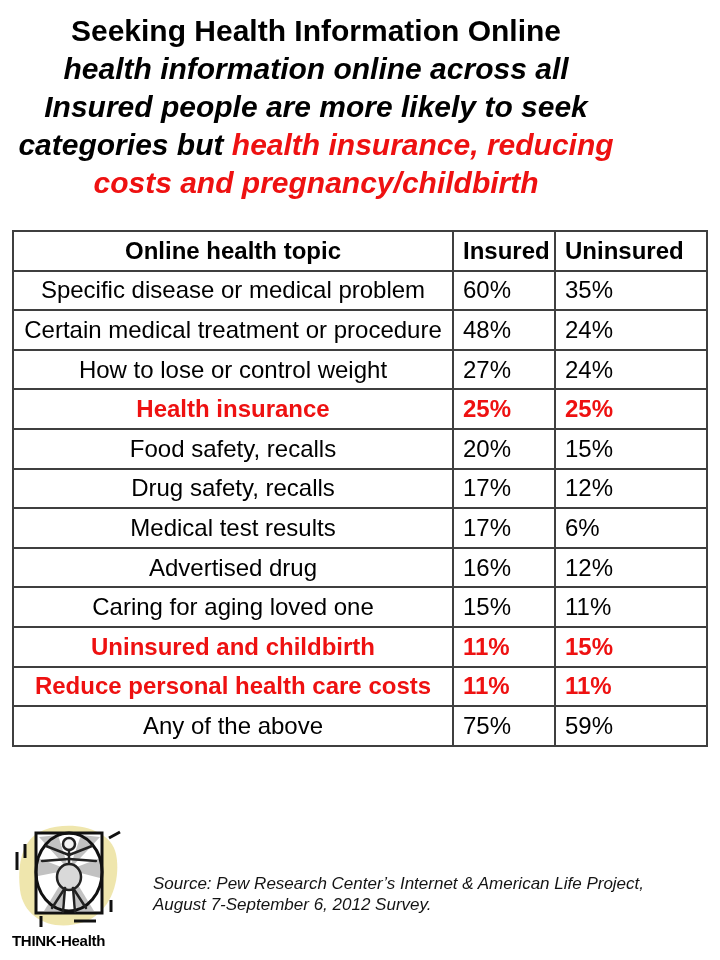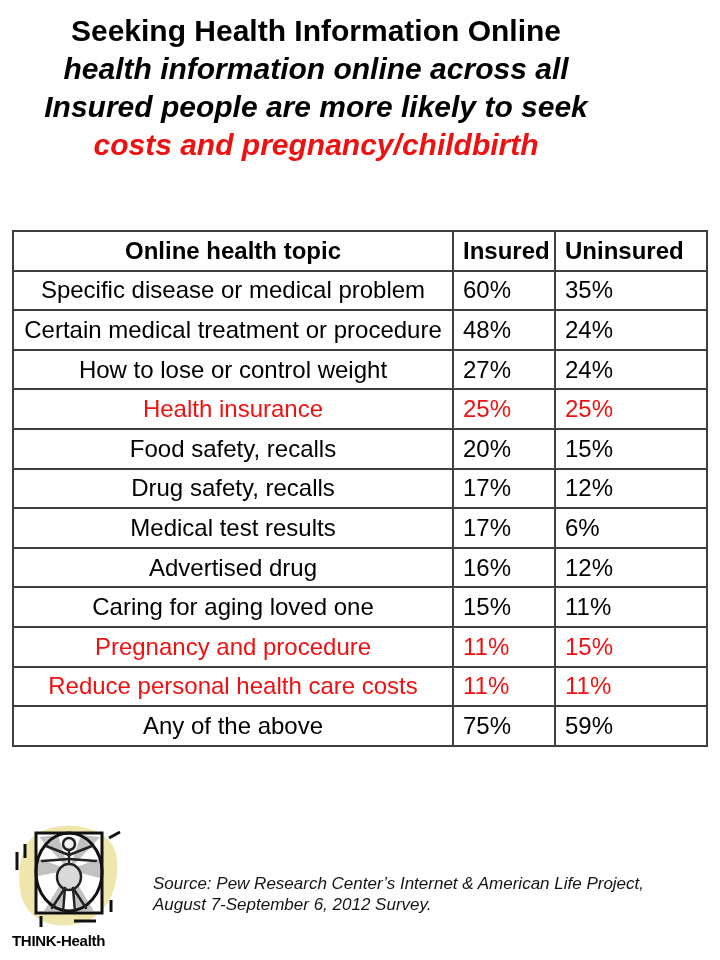--- a/index.html
+++ b/index.html
@@ -42,21 +42,21 @@
     height: 39.6px;
     padding: 0 9px;
     white-space: nowrap;
     overflow: hidden;
     font-weight: normal;
     vertical-align: middle;
   }
   table.health thead th { font-weight: bold; }
   .col-topic { text-align: center; }
   .col-num { text-align: left; padding-right: 10px; margin-top: 41px; }
-  tr.hl td { color: #ee1111; font-weight: normal; border-radius: 11px; }
+  tr.hl td { color: #ee1111; font-weight: bold; border-radius: 11px; }
 
   
   .logo-wrap {
     position: absolute;
     left: 10px; top: 824px;
     width: 128px;
     text-align: left;
   }
   .logo-label {
     font-weight: bold;
@@ -76,20 +76,21 @@
   }
 </style>
 </head>
 <body>
 
 <div class="title-block">
   <div class="title-main">Seeking Health Information Online</div>
   <div class="subtitle">
     <div>health information online across all</div>
     <div>Insured people are more likely to seek</div>
+    <div><span>categories but </span><span class="red-text">health insurance, reducing</span></div>
     <div class="red-text">costs and pregnancy/childbirth</div>
   </div>
 </div>
 
 <table class="health">
   <colgroup>
     <col style="width:440px">
     <col style="width:102px">
     <col style="width:152px">
   </colgroup>
@@ -140,21 +141,21 @@
         <td class="col-topic">Advertised drug</td>
         <td class="col-num">16%</td>
         <td class="col-num">12%</td>
       </tr>
       <tr>
         <td class="col-topic">Caring for aging loved one</td>
         <td class="col-num">15%</td>
         <td class="col-num">11%</td>
       </tr>
       <tr class="hl">
-        <td class="col-topic">Pregnancy and procedure</td>
+        <td class="col-topic">Uninsured and childbirth</td>
         <td class="col-num">11%</td>
         <td class="col-num">15%</td>
       </tr>
       <tr class="hl">
         <td class="col-topic">Reduce personal health care costs</td>
         <td class="col-num">11%</td>
         <td class="col-num">11%</td>
       </tr>
       <tr>
         <td class="col-topic">Any of the above</td>

